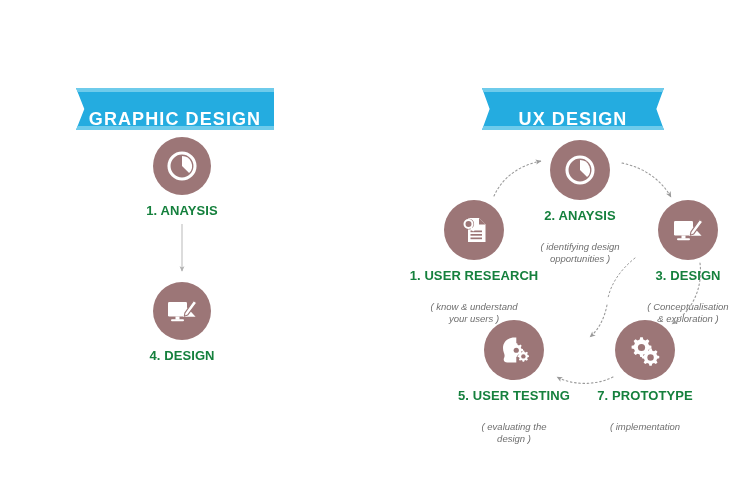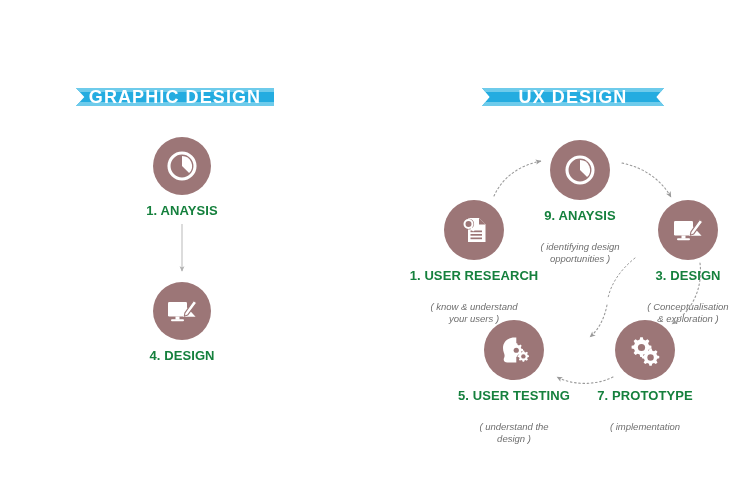--- a/index.html
+++ b/index.html
@@ -8,25 +8,25 @@
     background:#ffffff;
     font-family:"Liberation Sans", sans-serif;
     overflow:hidden;
     position:relative;
   }
   .stage{position:absolute;inset:0;}
 
   
   .ribbon{
     position:absolute;
-    height:18px;
+    height:42px;
     background:#24ace0;
     -webkit-clip-path:polygon(0 0, 100% 0, 100% 100%, 0 100%, 4.2% 50%);
     clip-path:polygon(0 0, 100% 0, 100% 100%, 0 100%, 4.2% 50%);
-    display:flex;align-items:center;justify-content:center;
+    display:flex;align-items:flex-end;justify-content:center;
   }
   .ribbon.notch-both{
     -webkit-clip-path:polygon(0 0, 100% 0, 95.8% 50%, 100% 100%, 0 100%, 4.2% 50%);
     clip-path:polygon(0 0, 100% 0, 95.8% 50%, 100% 100%, 0 100%, 4.2% 50%);
   }
   .ribbon .bar-top,.ribbon .bar-bot{
     position:absolute;left:0;right:0;height:4px;background:#6ecbeb;
   }
   .ribbon .bar-top{top:0;}
   .ribbon .bar-bot{bottom:0;}
@@ -125,21 +125,21 @@
     </div>
   </div>
 
   <div class="node" style="left:580px;top:140px;">
     <div class="disc lg">
       <svg width="34" height="34" viewBox="0 0 34 34" aria-hidden="true">
         <circle cx="17" cy="17" r="13" fill="none" stroke="#ffffff" stroke-width="3.1"></circle>
         <path d="M17 17 L17 7 A10 10 0 0 1 24.1 24.1 Z" fill="#ffffff"></path>
       </svg>
     </div>
-    <div class="title">9. ANAYSIS</div>
+    <div class="title">2. ANAYSIS</div>
     <div class="sub">
       <span>( identifying design</span>
       <span>opportunities )</span>
     </div>
   </div>
 
   <div class="node" style="left:688px;top:200px;">
     <div class="disc lg">
       <svg width="36" height="32" viewBox="0 0 36 32" aria-hidden="true">
         <rect x="4" y="7" width="19" height="14.5" rx="1.2" fill="#ffffff"></rect>
@@ -184,21 +184,21 @@
         </g>
         <circle cx="21.25" cy="17.25" r="2.6" fill="#9c7677"></circle>
         <g fill="#ffffff">
           <path d="M27.6 17.6 l1.55 0 0.3 1.3 1.2 0.5 1.15 -0.75 1.1 1.1 -0.75 1.15 0.5 1.2 1.3 0.3 0 1.55 -1.3 0.3 -0.5 1.2 0.75 1.15 -1.1 1.1 -1.15 -0.75 -1.2 0.5 -0.3 1.3 -1.55 0 -0.3 -1.3 -1.2 -0.5 -1.15 0.75 -1.1 -1.1 0.75 -1.15 -0.5 -1.2 -1.3 -0.3 0 -1.55 1.3 -0.3 0.5 -1.2 -0.75 -1.15 1.1 -1.1 1.15 0.75 1.2 -0.5 Z"></path>
         </g>
         <circle cx="28.38" cy="23.38" r="2.2" fill="#9c7677"></circle>
       </svg>
     </div>
     <div class="title">5. USER TESTING</div>
     <div class="sub">
-      <span>( understand the</span>
+      <span>( evaluating the</span>
       <span>design )</span>
     </div>
   </div>
 
   <svg class="overlay">
     <defs>
       <marker id="ah" markerWidth="7" markerHeight="7" refX="5.2" refY="3" orient="auto" markerUnits="strokeWidth">
         <path d="M0.4 0.6 L5.6 3 L0.4 5.4 L1.7 3 Z" fill="#9a9a9a"></path>
       </marker>
       <marker id="ahs" markerWidth="7" markerHeight="7" refX="5" refY="3" orient="auto" markerUnits="strokeWidth">

